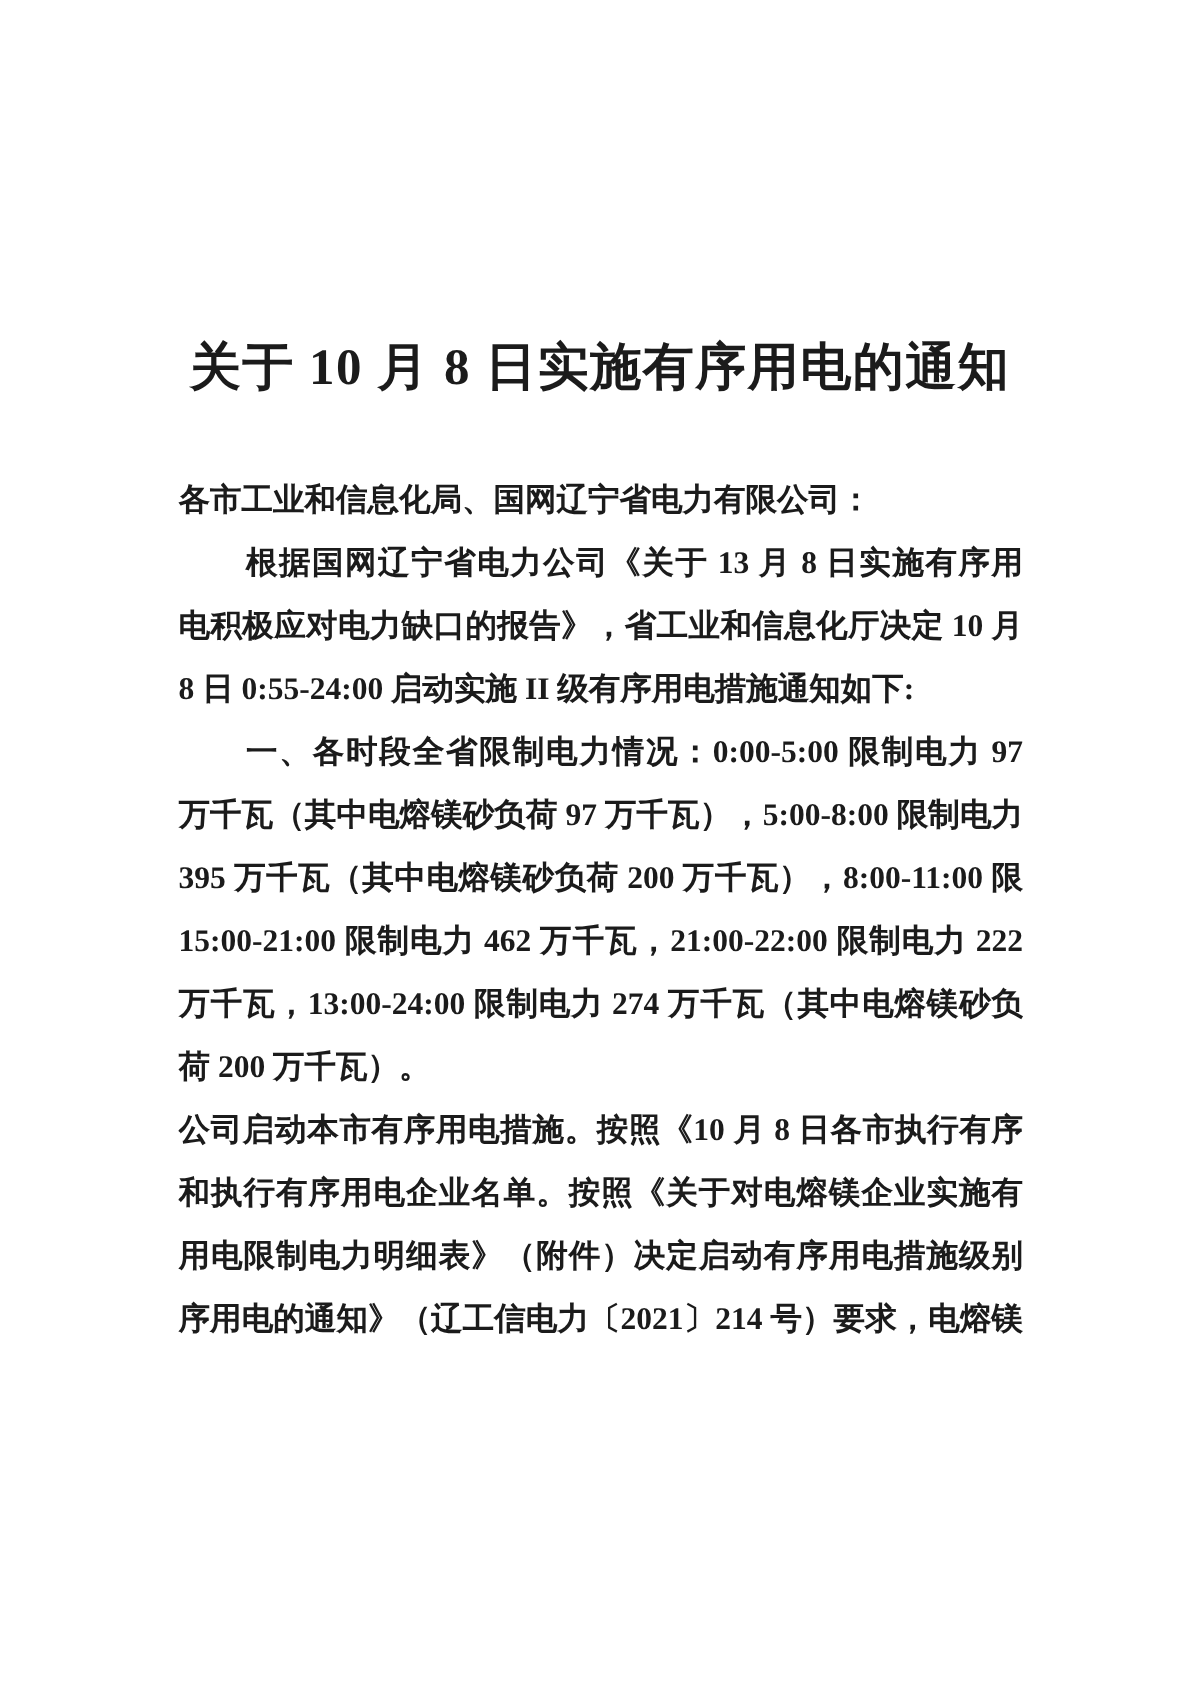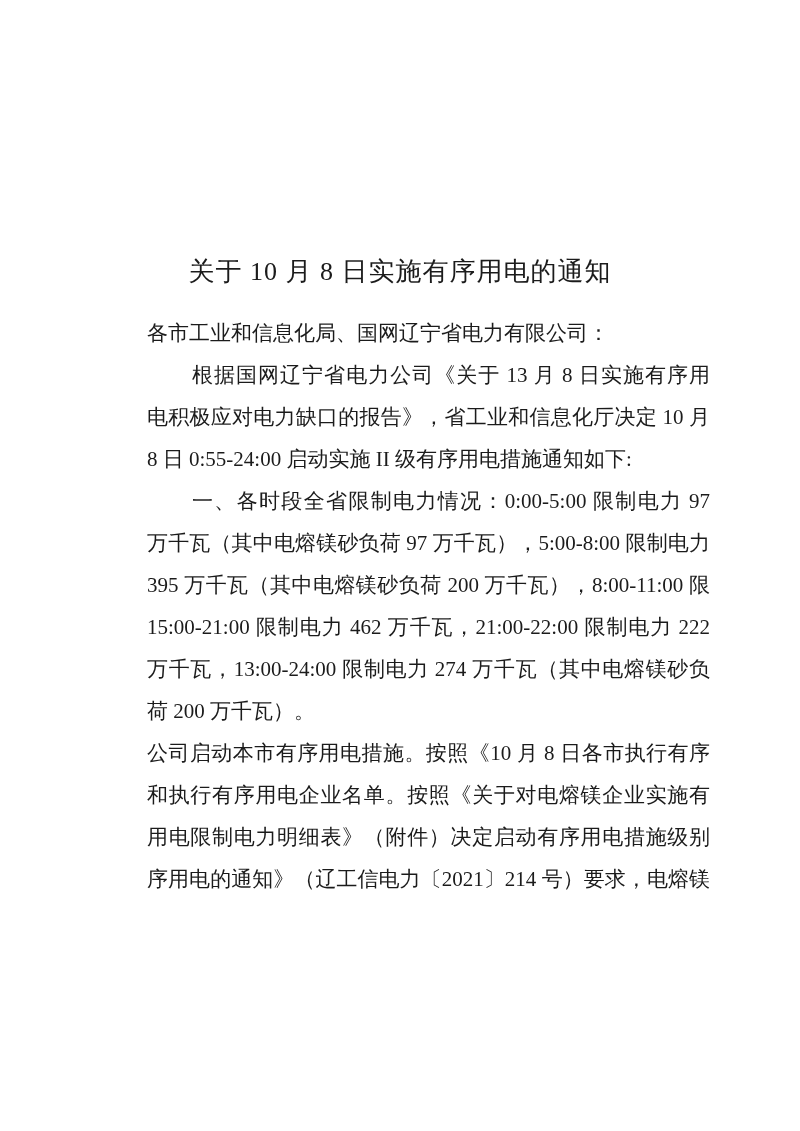--- a/index.html
+++ b/index.html
@@ -15,34 +15,32 @@
     font-family: "Liberation Serif", "DejaVu Serif", serif;
     color: #1b1b1b;
     overflow: hidden;
   }
   .doc-title {
     position: absolute;
     top: 222px;
     left: 0;
     width: 100%;
     text-align: center;
-    font-size: 26px;
-    font-weight: 400;
+    font-size: 34px;
+    font-weight: 700;
     letter-spacing: 1px;
     white-space: nowrap;
-    margin-top: 32px;
   }
   .body-text {
     position: absolute;
     top: 312px;
     left: 119px;
     width: 563px;
     font-size: 21px;
-    font-weight: 400;
-    margin-left: 28px;
+    font-weight: 700;
   }
   .line {
     height: 42px;
     line-height: 42px;
     text-align: justify;
     text-align-last: justify;
     overflow: hidden;
   }
   .line.indent {
     text-indent: 45px;

